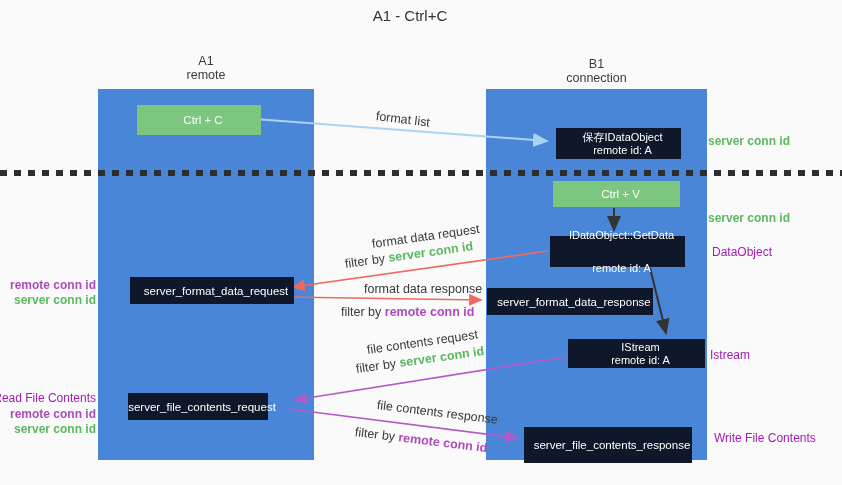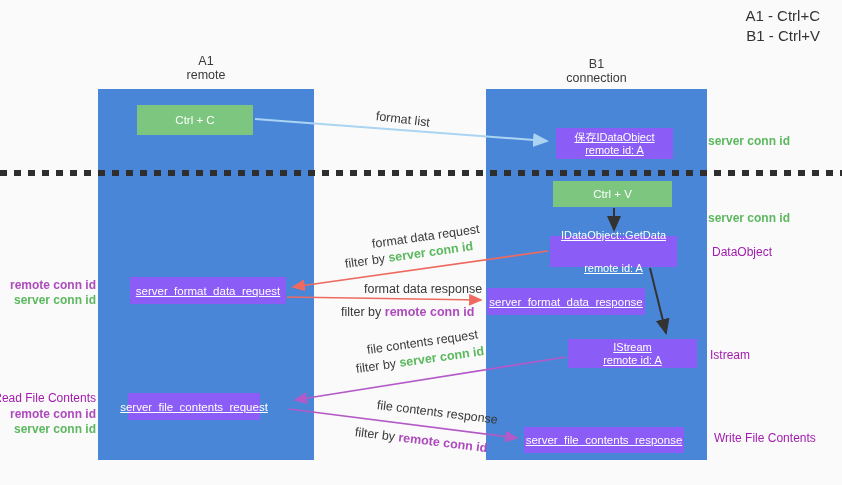--- a/index.html
+++ b/index.html
@@ -4,39 +4,39 @@
 <style>
   html,body{margin:0;padding:0;background:#fafafa;}
   .canvas{
     position:relative;width:842px;height:485px;overflow:hidden;
     background:#fafafa;
     font-family:"Liberation Sans",sans-serif;
     color:#3a3a3a;
   }
   .abs{position:absolute;}
   .title{
-    left:0;top:6px;width:820px;text-align:right;
+    left:0;top:6px;width:820px;text-align:center;
     font-size:15px;line-height:20px;color:#333;
   }
   .col-header{
     text-align:center;font-size:12.5px;line-height:14px;color:#3a3a3a;
   }
   .lane{
     background:#4a86d8;
   }
   .dotted-divider{
     left:0;top:170px;width:842px;height:6px;
     background:repeating-linear-gradient(90deg,#2e2e2e 0 7px,transparent 7px 14px);
   }
   .node{
     display:flex;flex-direction:column;align-items:center;justify-content:center;
-    color:#ffffff;text-align:center;
+    color:#ffffff;text-align:center;padding-left:8px;
   }
   .node.green{background:#7cc67f;}
-  .node.orange{background:#8b5cf6;text-decoration:underline;}
+  .node.orange{background:#0f172a;}
   .node .l1,.node .l2{font-size:11px;line-height:13px;}
   .node.single{font-size:11.5px;}
   .side-label{font-size:12px;white-space:nowrap;}
   .side-label.right-align{text-align:right;}
   .green-txt{color:#5cb85f;font-weight:bold;}
   .purple-txt{color:#ad4bbd;font-weight:bold;}
   .dark-txt{color:#a21caf;}
   .anno{
     font-size:12.5px;color:#3a3a3a;white-space:nowrap;
     transform-origin:left center;
@@ -45,21 +45,20 @@
   .anno .purple-txt{color:#ad4bbd;}
   svg.overlay{position:absolute;left:0;top:0;pointer-events:none;}
 </style>
 </head>
 <body>
 
 <div class="canvas">
 
   <div class="abs title">
     <div>A1 - Ctrl+C</div>
-    <div>B1 - Ctrl+V</div>
   </div>
 
   <div class="abs col-header" style="left:98px;top:54px;width:216px;text-align:center;">
     <div>A1</div>
     <div>remote</div>
   </div>
   <div class="abs col-header" style="left:486px;top:57px;width:221px;">
     <div>B1</div>
     <div>connection</div>
   </div>
@@ -111,21 +110,21 @@
 
   <div class="abs node orange single" style="left:487px;top:288px;width:158px;height:27px;">server_format_data_response</div>
 
   <div class="abs node orange" style="left:568px;top:339px;width:129px;height:29px;">
     <span class="l1">IStream</span>
     <span class="l2">remote id: A</span>
   </div>
 
   <div class="abs node orange single" style="left:128px;top:393px;width:132px;height:27px;">server_file_contents_request</div>
 
-  <div class="abs node orange single" style="left:524px;top:427px;width:160px;height:26px;">server_file_contents_response</div>
+  <div class="abs node orange single" style="left:524px;top:427px;width:160px;height:36px;">server_file_contents_response</div>
 
   <div class="abs side-label right-align purple-txt" style="right:746px;top:278px;">remote conn id</div>
   <div class="abs side-label right-align green-txt" style="right:746px;top:293px;">server conn id</div>
   <div class="abs side-label right-align dark-txt" style="right:746px;top:391px;">Read File Contents</div>
   <div class="abs side-label right-align purple-txt" style="right:746px;top:407px;">remote conn id</div>
   <div class="abs side-label right-align green-txt" style="right:746px;top:422px;">server conn id</div>
 
   <div class="abs side-label green-txt" style="left:708px;top:134px;">server conn id</div>
   <div class="abs side-label green-txt" style="left:708px;top:211px;">server conn id</div>
   <div class="abs side-label dark-txt" style="left:712px;top:245px;">DataObject</div>

